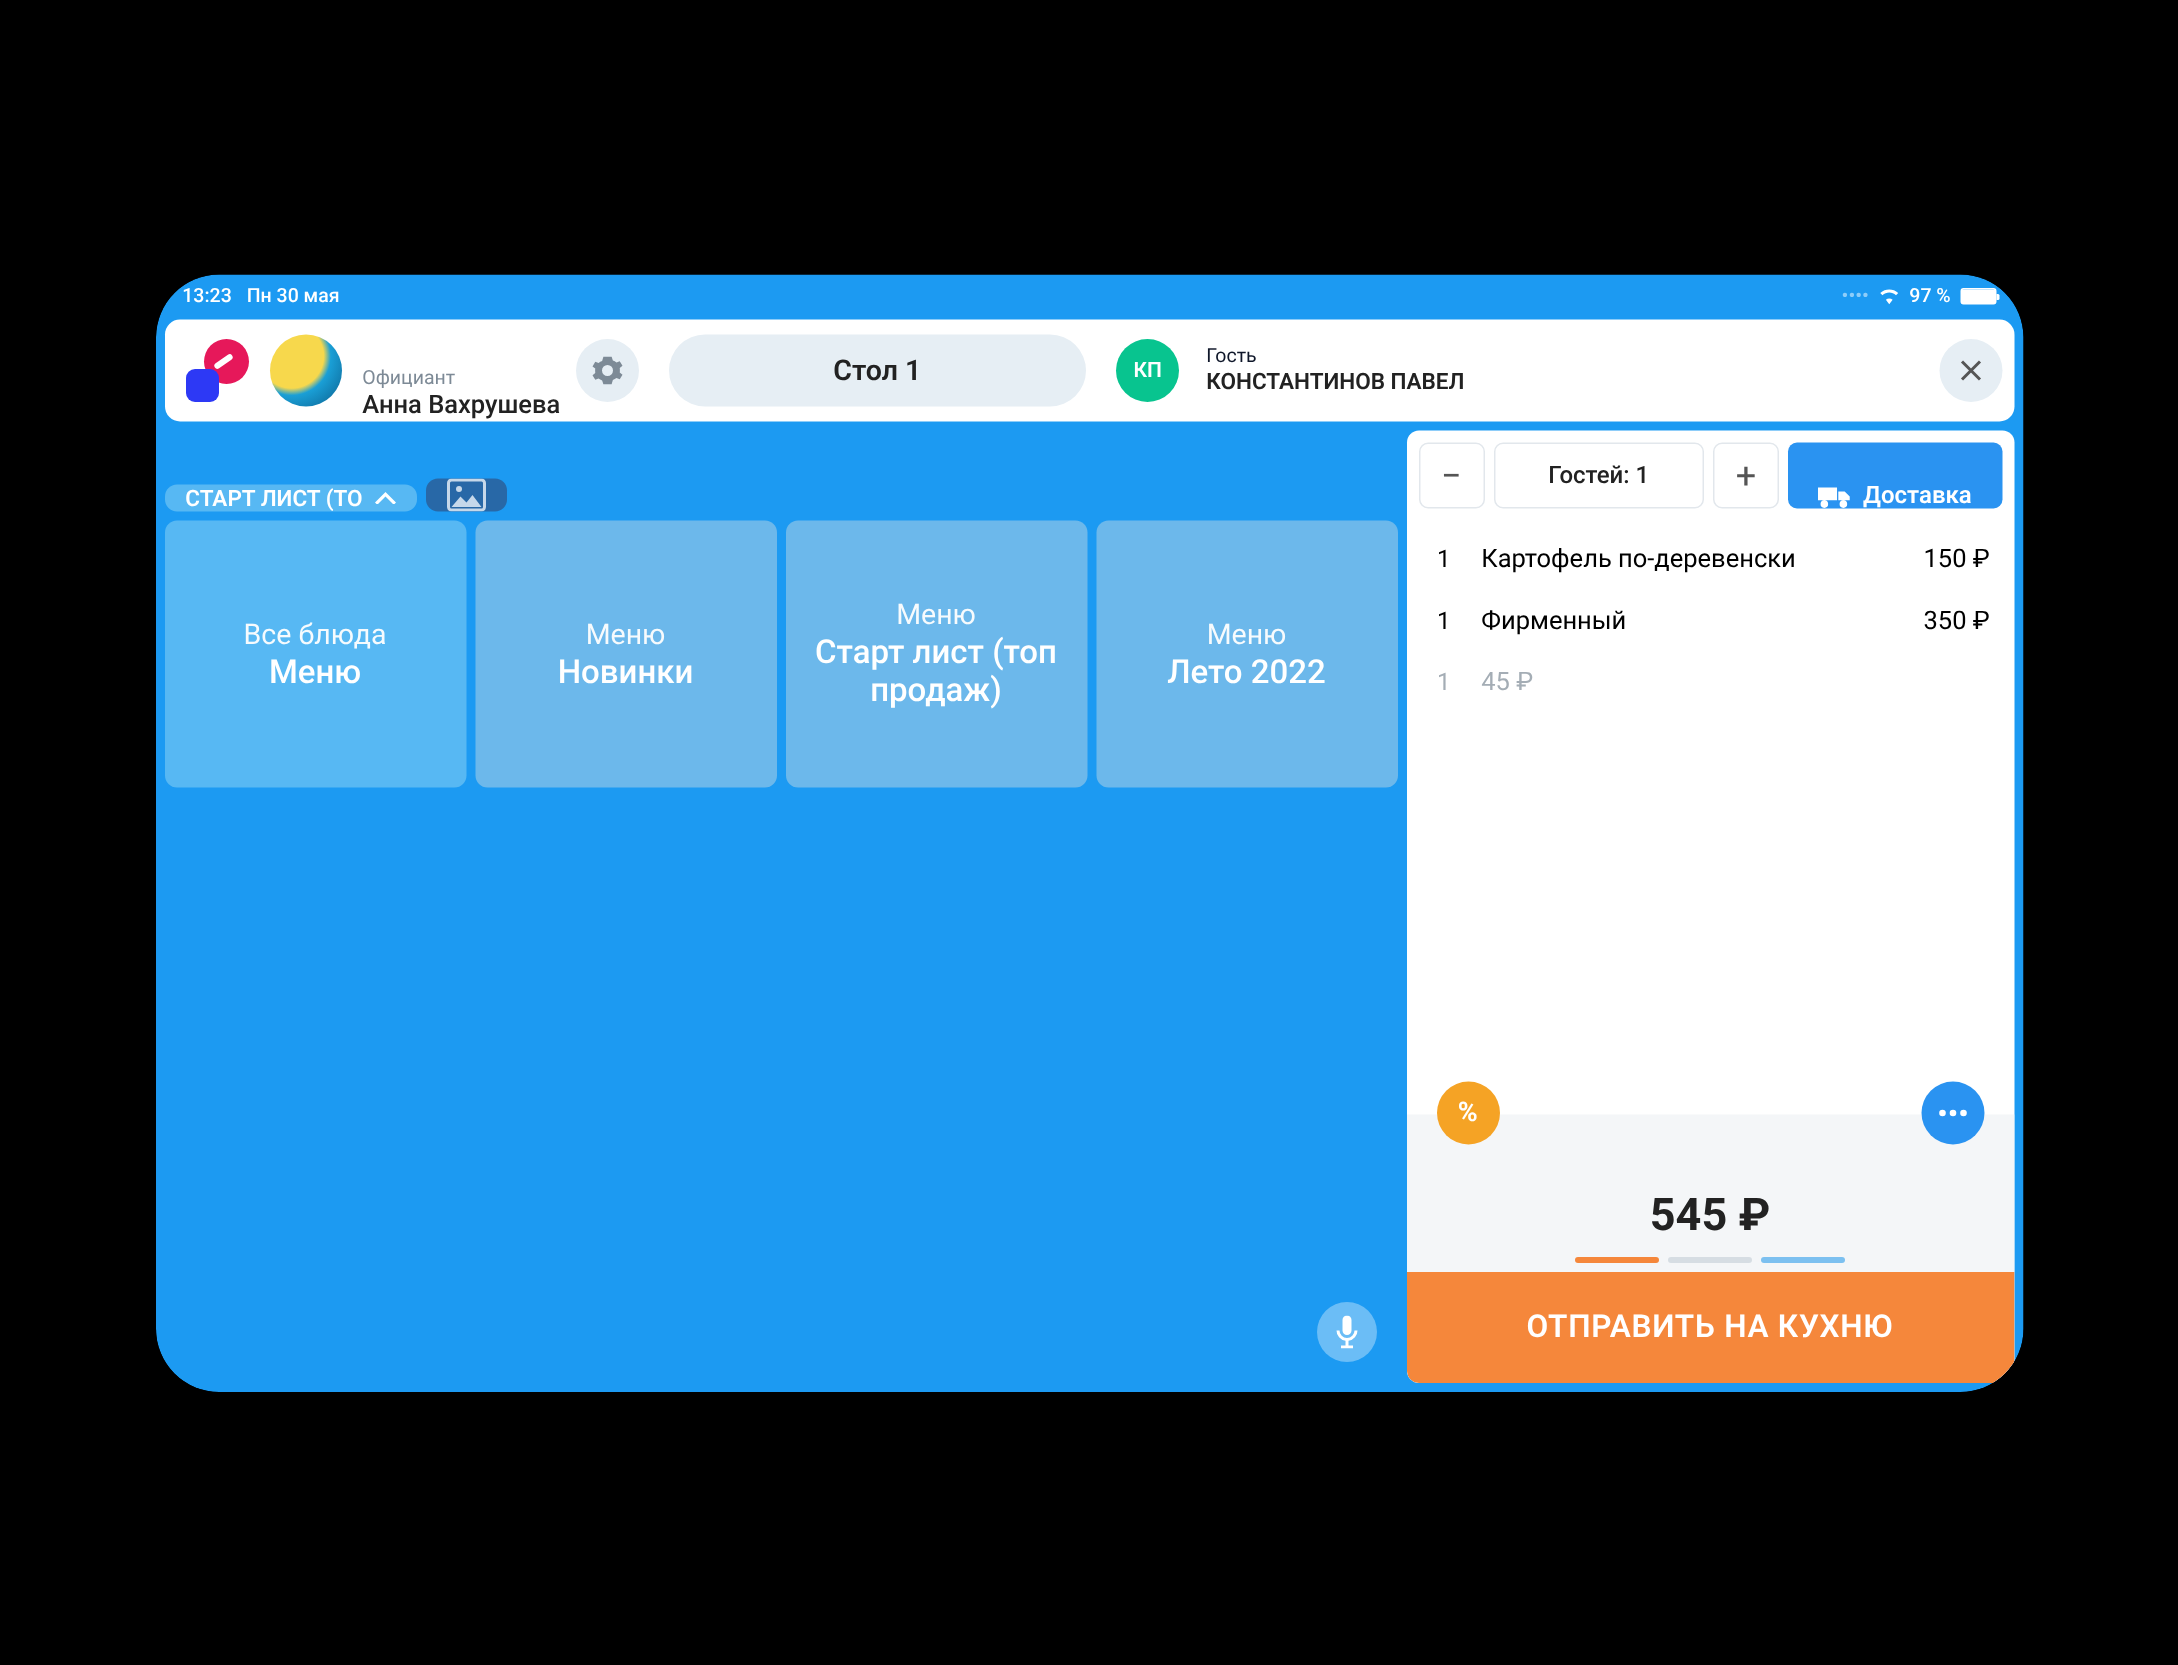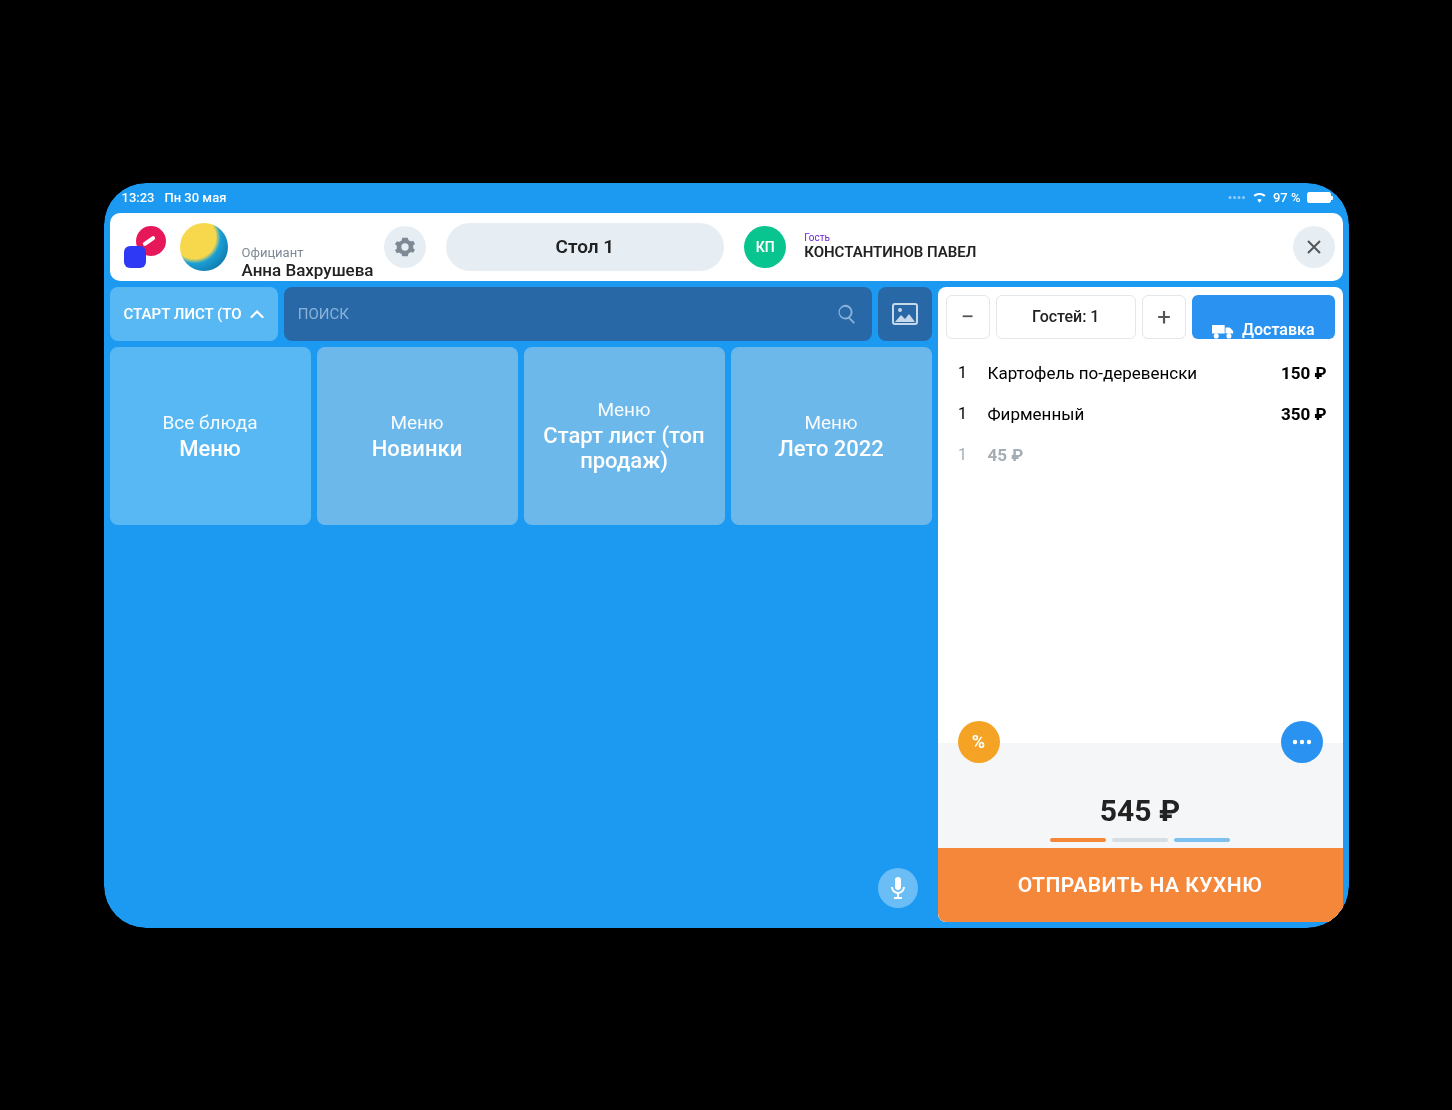--- a/index.html
+++ b/index.html
@@ -23,28 +23,28 @@
 .logo-blue { width: 22px; height: 22px; background: #2d39f5; border-radius: 6px; position: absolute; bottom: 0; left: 0; }
 .logo-white { width: 14px; height: 4px; background: #fff; border-radius: 2px; position: absolute; top: 13px; left: 18px; transform: rotate(-35deg); }
 .avatar { width: 48px; height: 48px; border-radius: 50%; background: radial-gradient(circle at 30% 30%, #f7d84c 0%, #f7d84c 45%, #1a9fd6 55%, #0a5c8a 100%); margin-left: 4px; }
 .waiter { display: flex; flex-direction: column; margin-left: 4px; }
 .waiter-label { color: #7d8a96; font-size: 13px; margin-top: 32px; }
 .waiter-name { color: #222; font-size: 17px; font-weight: 500; }
 .gear-btn { width: 42px; height: 42px; border-radius: 50%; background: #e6eef4; display: flex; align-items: center; justify-content: center; margin-left: auto; }
 .table-pill { background: #e6eef4; border-radius: 30px; height: 48px; padding: 0 110px; display: flex; align-items: center; font-size: 19px; font-weight: 600; color: #222; margin-left: 10px; }
 .guest-avatar { width: 42px; height: 42px; border-radius: 50%; background: #08c48f; color: #fff; display: flex; align-items: center; justify-content: center; font-size: 14px; font-weight: 600; margin-left: 10px; }
 .guest { display: flex; flex-direction: column; margin-left: 8px; flex: 1; }
-.guest-label { color: #6d28d9; font-size: 10px; }
+.guest-label { color: #0f172a; font-size: 13px; }
 .guest-name { color: #222; font-size: 15px; font-weight: 600; }
 .close-btn { width: 42px; height: 42px; border-radius: 50%; background: #e6eef4; display: flex; align-items: center; justify-content: center; color: #555; font-size: 22px; }
 
 .main { flex: 1; display: flex; gap: 6px; min-height: 0; }
 
 .left { flex: 1; display: flex; flex-direction: column; position: relative; }
-.left-top { display: flex; gap: 6px; height: 54px; }
+.left-top { display: flex; gap: 6px; height: 54px; align-items: flex-end; }
 .start-btn { background: #57b8f3; color: #fff; border-radius: 8px; padding: 0 14px; display: flex; align-items: center; gap: 8px; font-size: 15px; font-weight: 600; }
 .search-box { flex: 1; background: #2868a7; border-radius: 8px; display: flex; align-items: center; padding: 0 14px; gap: 10px; }
 .search-input { flex: 1; color: #8bb3d9; font-size: 15px; }
 .search-icon { color: #8bb3d9; }
 .image-btn { background: #2868a7; border-radius: 8px; width: 54px; display: flex; align-items: center; justify-content: center; color: #c6d8ea; }
 
 .tiles { display: flex; gap: 6px; margin-top: 6px; }
 .tile { flex: 1; height: 178px; border-radius: 8px; display: flex; flex-direction: column; align-items: center; justify-content: center; text-align: center; padding: 10px; color: #fff; }
 .tile.selected { background: #57b8f3; }
 .tile.norm { background: #6cb8eb; }
@@ -56,21 +56,21 @@
 .right { width: 405px; background: #fff; border-radius: 8px; display: flex; flex-direction: column; overflow: hidden; }
 .guests-row { display: flex; gap: 6px; padding: 8px 8px 6px 8px; align-items: stretch; }
 .qbtn { width: 44px; height: 44px; border: 1px solid #e2e7ec; border-radius: 6px; display: flex; align-items: center; justify-content: center; font-size: 24px; color: #555; }
 .guest-count { flex: 1; border: 1px solid #e2e7ec; border-radius: 6px; display: flex; align-items: center; justify-content: center; font-size: 16px; color: #222; font-weight: 500; }
 .deliver { background: #2a93f1; color: #fff; border-radius: 6px; padding: 0 20px; display: flex; align-items: flex-end; gap: 8px; font-size: 16px; font-weight: 600; }
 
 .order-items { flex: 1; padding: 8px 16px 0 0; }
 .order-row { display: flex; align-items: flex-start; padding: 10px 0; }
 .order-qty { width: 50px; text-align: center; font-size: 16px; }
 .order-name { flex: 1; font-size: 17px; line-height: 1.25; }
-.order-price { font-size: 17px; font-weight: bold; }
+.order-price { font-size: 17px; }
 .order-row.muted { color: #a4adb5; }
 .order-row.muted .order-qty, .order-row.muted .order-price { color: #a4adb5; }
 
 .totals { background: #f4f6f8; padding: 18px 0 6px 0; position: relative; }
 .pct-btn { position: absolute; top: -22px; left: 20px; width: 42px; height: 42px; border-radius: 50%; background: #f5a325; color: #fff; display: flex; align-items: center; justify-content: center; font-size: 18px; font-weight: 700; }
 .more-btn { position: absolute; top: -22px; right: 20px; width: 42px; height: 42px; border-radius: 50%; background: #2a93f1; color: #fff; display: flex; align-items: center; justify-content: center; font-size: 22px; font-weight: 700; }
 .total-val { text-align: center; font-size: 30px; font-weight: 700; color: #222; margin-top: 32px; }
 .progress { display: flex; gap: 6px; justify-content: center; margin-top: 10px; }
 .pseg { width: 56px; height: 4px; border-radius: 2px; }
 .pseg.orange { background: #f5873b; }
@@ -141,26 +141,20 @@
 
     <div class="main">
       <div class="left">
         <div class="left-top">
           <div class="start-btn">
             <span>СТАРТ ЛИСТ (ТО</span>
             <svg width="14" height="8" viewBox="0 0 14 8">
                   <path fill="#fff" d="M7 0l7 7-1.5 1.5L7 3 1.5 8.5 0 7z"></path>
                 </svg>
           </div>
-          <div class="search-box">
-            <span class="search-input">ПОИСК</span>
-            <svg width="22" height="22" viewBox="0 0 24 24" class="search-icon">
-                  <path fill="currentColor" d="M10 2a8 8 0 015.3 13.9l5.4 5.4-1.4 1.4-5.4-5.4A8 8 0 1110 2zm0 2a6 6 0 100 12 6 6 0 000-12z"></path>
-                </svg>
-          </div>
           <div class="image-btn">
             <svg width="26" height="22" viewBox="0 0 26 22">
                   <rect x="1" y="1" width="24" height="20" rx="2" fill="none" stroke="currentColor" stroke-width="2"></rect>
                   <circle cx="8" cy="7" r="2" fill="currentColor"></circle>
                   <path fill="currentColor" d="M3 19l6-7 4 4 4-5 6 8z"></path>
                 </svg>
           </div>
         </div>
 
         <div class="tiles">

